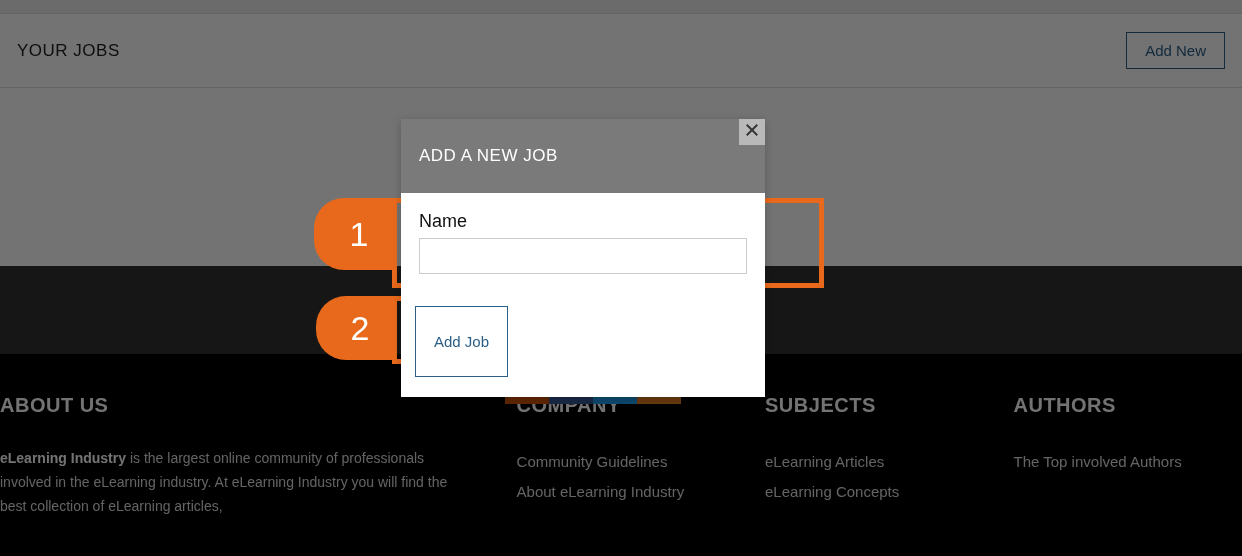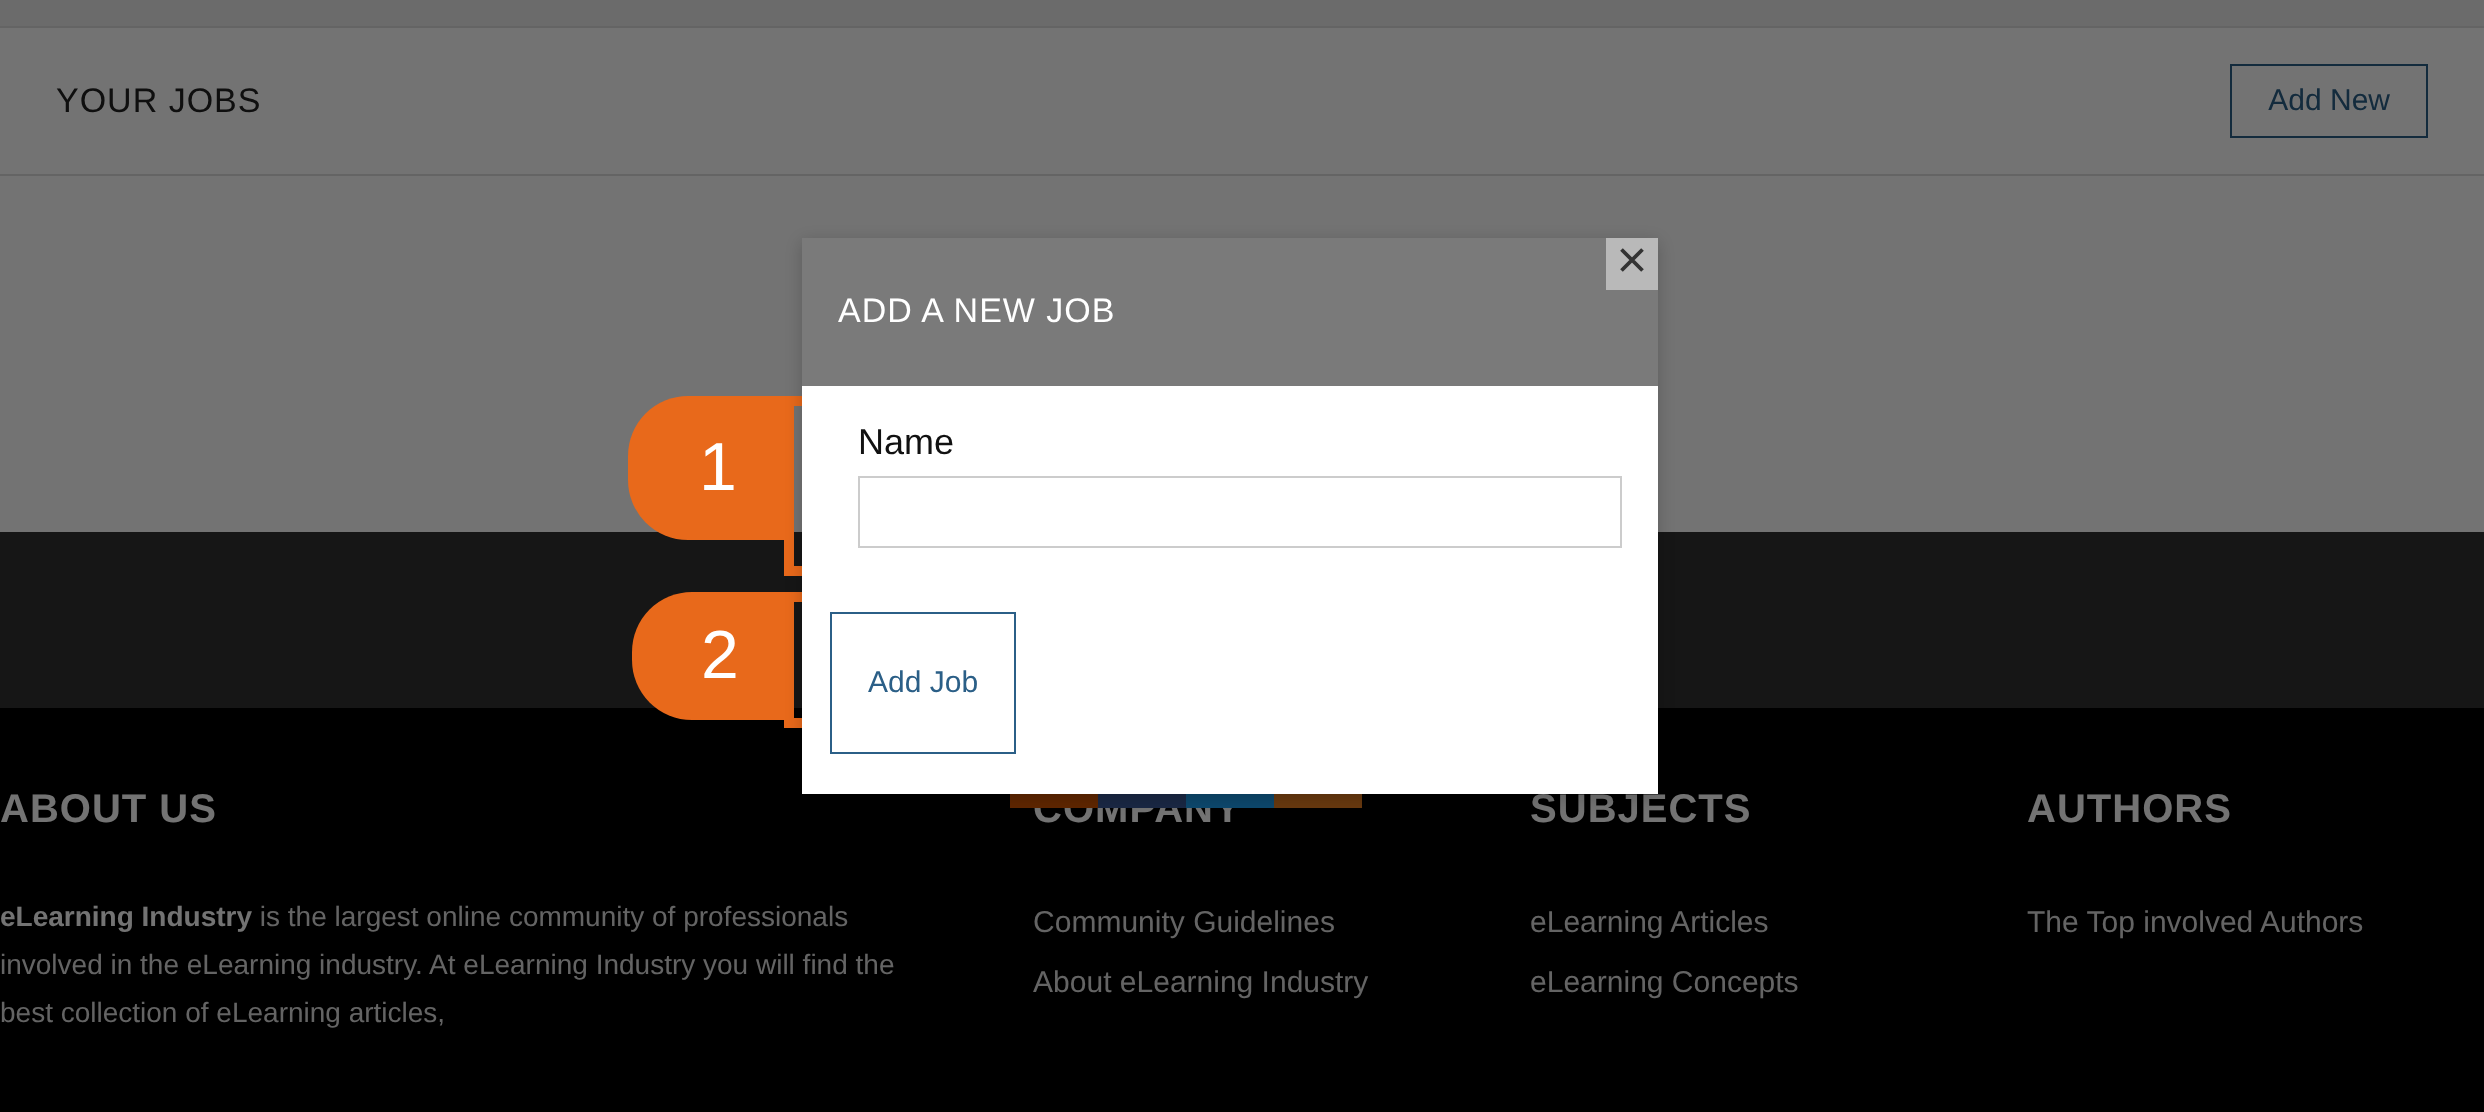--- a/index.html
+++ b/index.html
@@ -28,21 +28,21 @@
   }
 
   .header {
     width: 100%;
     height: 74px;
     background: #fff;
     border-bottom: 1px solid #ddd;
     display: flex;
     align-items: center;
     justify-content: space-between;
-    padding: 0 28px;
+    padding: 0 17px;
   }
   .header-title {
     font-size: 17px;
     letter-spacing: 0.5px;
     color: #222;
     font-weight: 400;
   }
   .add-new-btn {
     border: 1px solid #2b5f87;
     color: #2b5f87;
@@ -128,21 +128,21 @@
     position: absolute;
     inset: 0;
     background: rgba(0,0,0,0.55);
   }
 
   
   .modal {
     position: absolute;
     top: 119px;
     left: 401px;
-    width: 428px;
+    width: 364px;
     background: #fff;
     box-shadow: 0 2px 8px rgba(0,0,0,0.2);
   }
   .modal-header {
     background: #7a7a7a;
     height: 74px;
     position: relative;
     display: flex;
     align-items: center;
     padding-left: 18px;
@@ -304,19 +304,19 @@
     <div class="modal-title">ADD A NEW JOB</div>
     <div class="close-btn">
       <span>
         <svg viewBox="0 0 24 24">
             <path d="M5 5l14 14M19 5L5 19" stroke="#333" stroke-width="2.5" fill="none"></path>
           </svg>
       </span>
     </div>
   </div>
   <div class="modal-body">
-    <div style="padding:8px 4px 24px 4px;margin-left:10px;">
+    <div style="padding:8px 4px 24px 4px;">
       <div class="field-label">Name</div>
       <input class="field-input" value="" style="">
     </div>
     <button class="add-job-btn">Add Job</button>
   </div>
 </div>
 
 </body></html>

